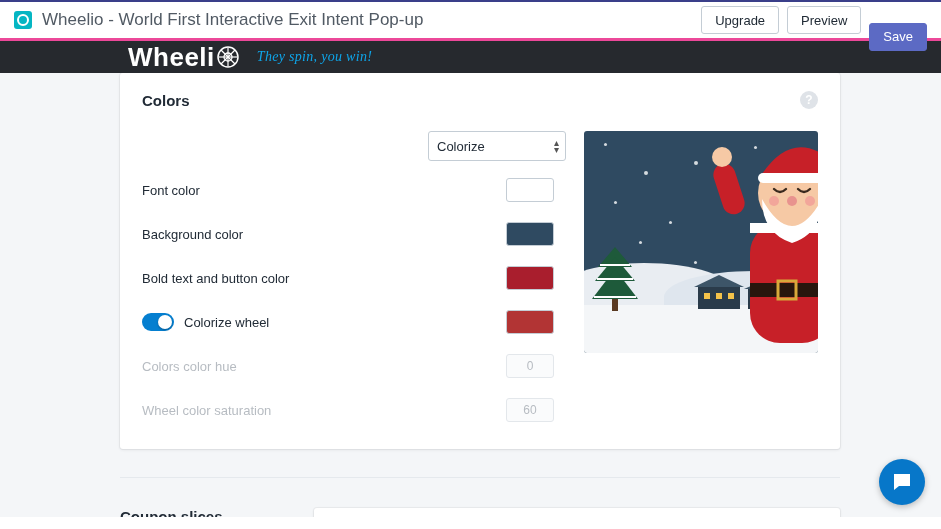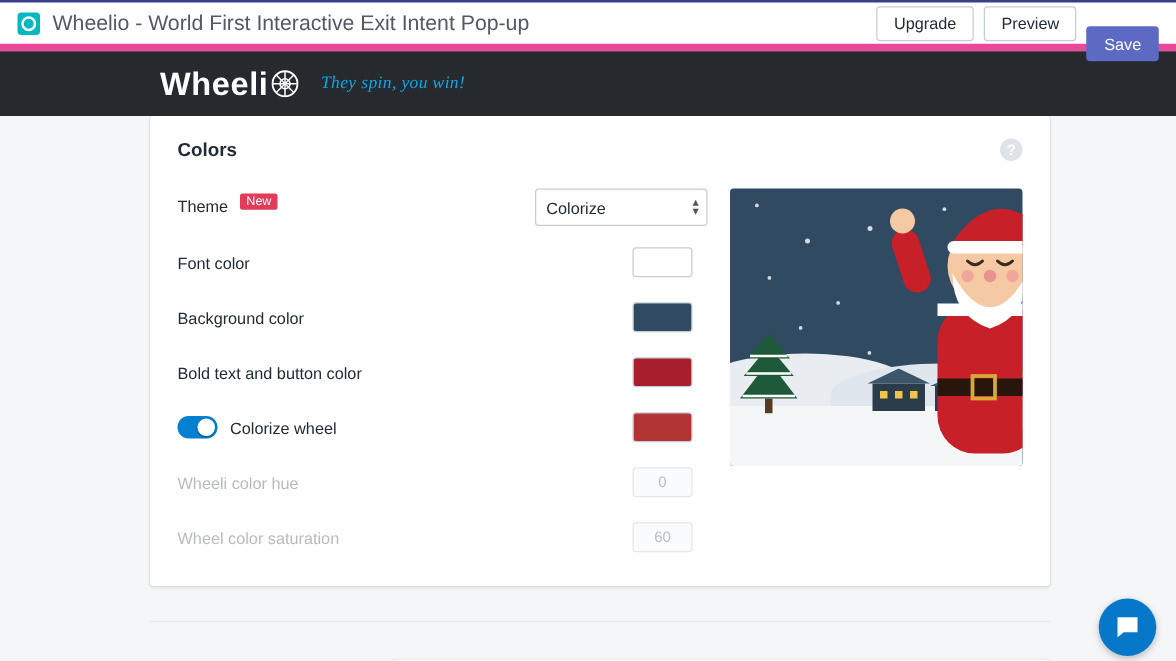--- a/index.html
+++ b/index.html
@@ -1,28 +1,28 @@
 <!DOCTYPE html>
 <html><head>
 <meta charset="utf-8">
 <style>
   * { box-sizing: border-box; margin: 0; padding: 0; }
   html, body { width: 941px; height: 529px; overflow: hidden; font-family: -apple-system, BlinkMacSystemFont, "Segoe UI", Arial, sans-serif; font-size: 14px; color: #212b36; background: #fff; }
 
   
-  .topbar { height: 41px; border-top: 2px solid #3a3f8a; border-bottom: 6px solid #ec4899; display: flex; align-items: center; padding: 0 14px; background: #fff; }
+  .topbar { height: 41px; border-top: 2px solid #3a3f8a; border-bottom: 3px solid #ec4899; display: flex; align-items: center; padding: 0 14px; background: #fff; }
   .topbar .favicon { width: 18px; height: 18px; border-radius: 3px; background: #05b6c3; margin-right: 10px; position: relative; }
   .topbar .favicon::after { content: ""; position: absolute; left: 3px; top: 3px; width: 12px; height: 12px; border: 2px solid #fff; border-radius: 50%; box-sizing: border-box; }
   .topbar .title { font-size: 17px; color: #515a64; }
   .topbar .spacer { flex: 1; }
   .topbar .btn { height: 28px; padding: 0 13px; border: 1px solid #c4cdd5; border-radius: 3px; background: #fff; color: #212b36; margin-left: 8px; cursor: pointer; font-size: 13px; display: inline-flex; align-items: center; text-align: center; }
   .topbar .btn.primary { background: #5c6ac4; border-color: #5c6ac4; color: #fff; margin-top: 33px; }
 
   
-  .brandbar { height: 52px; background: #26292e; display: flex; align-items: center; padding-left: 128px; color: #fff; }
+  .brandbar { height: 32px; background: #26292e; display: flex; align-items: center; padding-left: 128px; color: #fff; }
   .brandbar .logo { font-size: 26px; font-weight: 600; letter-spacing: 0.5px; display: flex; align-items: center; }
   .brandbar .logo svg { margin-left: 2px; margin-right: 4px; }
   .brandbar .tagline { font-family: Georgia, 'Times New Roman', serif; font-style: italic; font-size: 14px; margin-left: 14px; color: #0ea5e9; letter-spacing: 0.3px; }
 
   
   .page { height: calc(529px - 41px - 44px); background: #f4f6f8; overflow-y: auto; position: relative; }
   .page-inner { width: 720px; margin: 0 0 0 120px; padding-top: 0; }
 
   
   .card { background: #fff; border-radius: 3px; box-shadow: 0 0 0 1px rgba(63,63,68,.05), 0 1px 3px rgba(63,63,68,.1); padding: 18px 22px 24px 22px; margin-bottom: 28px; }
@@ -102,24 +102,20 @@
 
     <div class="card" style="margin-top:0;">
       <div class="card-head">
         <span class="card-title">Colors</span>
         <span class="help">?</span>
       </div>
       <div class="cols">
         <div class="formcol">
 
           <div class="row">
-            <label>
-              <span>Theme</span>
-              <span class="badge-new">New</span>
-            </label>
             <div class="select" style="margin-left:auto;width:138px;">
               <span>Colorize</span>
               <span class="caret">▴<br>▾</span>
             </div>
           </div>
 
           <div class="row">
             <label>Font color</label>
             <div class="control" style="margin-left:auto;">
               <div class="swatch white"></div>
@@ -142,21 +138,21 @@
 
           <div class="row">
             <span class="toggle"></span>
             <label style="width:120px;">Colorize wheel</label>
             <div class="control" style="margin-left:auto;">
               <div class="swatch" style="background:#b23434"></div>
             </div>
           </div>
 
           <div class="row disabled">
-            <label>Wheeli color hue</label>
+            <label>Colors color hue</label>
             <div class="control" style="margin-left:auto;">
               <span class="numbox">0</span>
             </div>
           </div>
 
           <div class="row disabled" style="margin-bottom:0;">
             <label>Wheel color saturation</label>
             <div class="control" style="margin-left:auto;">
               <span class="numbox">60</span>
             </div>

